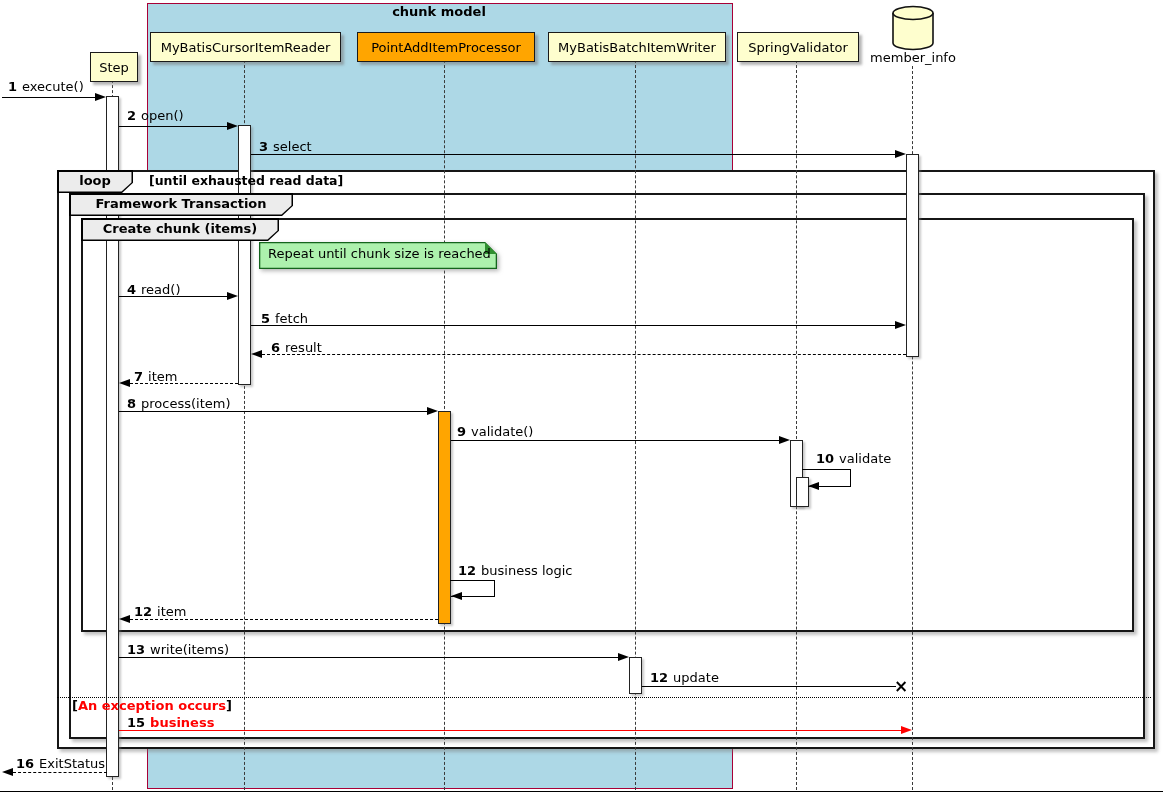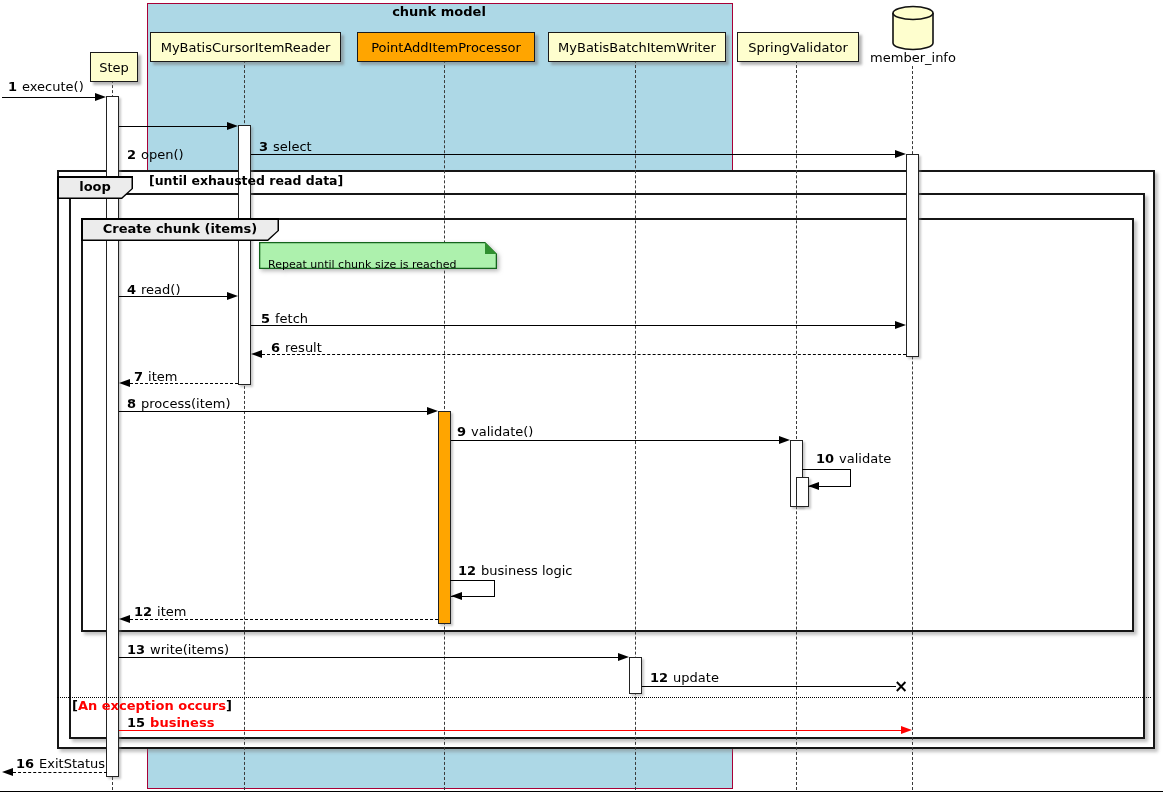--- a/index.html
+++ b/index.html
@@ -41,21 +41,21 @@
   .ml .num{font-weight:bold;margin-right:5px;}
   .redtxt{color:#FF0000;font-weight:bold;}
   .xmark{position:absolute;font-weight:bold;font-size:17px;line-height:17px;z-index:8;}
   .note{position:absolute;z-index:6;filter:drop-shadow(2px 2px 2px rgba(110,110,110,.5));}
   .note .no{position:absolute;inset:0;background:#14641c;
             clip-path:polygon(0 0,calc(100% - 12px) 0,100% 12px,100% 100%,0 100%);}
   .note .ni{position:absolute;inset:1.3px;background:#ADF1AD;
             clip-path:polygon(0 0,calc(100% - 11px) 0,100% 11px,100% 100%,0 100%);}
   .note .flap{position:absolute;top:0;right:0;width:12px;height:12px;background:#2f8f2f;
               clip-path:polygon(0 0,100% 100%,0 100%);z-index:2;}
-  .note .nt{position:relative;z-index:3;display:block;font-size:11px;padding:4px 9px 5px 9px;white-space:nowrap;margin-top:12px;}
+  .note .nt{position:relative;z-index:3;display:block;font-size:13px;padding:4px 9px 5px 9px;white-space:nowrap;}
   .bottomline{position:absolute;left:0;top:791px;width:1163px;height:0;border-top:1.5px solid #000;z-index:9;}
 </style>
 </head>
 <body>
 
 <div id="canvas">
 
   <div class="bluefr" style="left:147px;top:3px;width:584px;height:784px;"></div>
   <div class="ftitle" style="left:147px;top:4px;width:584px;">chunk model</div>
 
@@ -87,26 +87,31 @@
     </div>
 
   <div class="dbicon" style="left:891px;top:5px;">
     <svg width="44" height="47" viewBox="0 0 44 47">
       <path d="M2 8 v30 a20 6.5 0 0 0 40 0 v-30" fill="#FEFECE" stroke="#111" stroke-width="1.6"></path>
       <ellipse cx="22" cy="8" rx="20" ry="6.5" fill="#FEFECE" stroke="#111" stroke-width="1.6"></ellipse>
     </svg>
   </div>
   <div class="dblabel" style="left:863px;top:50px;width:100px;">member_info</div>
 
-  <div class="pent" style="left:57px;top:176px;width:76px;height:23px;">
+  <div class="pent" style="left:57px;top:170px;width:76px;height:23px;">
     <div class="po"></div>
       <div class="pi"></div>
     <span class="pl">loop</span>
   </div>
   <div class="cond" style="left:149px;top:173px;">[until exhausted read data]</div>
+  <div class="pent" style="left:69px;top:193px;width:224px;height:23px;">
+    <div class="po"></div>
+      <div class="pi"></div>
+    <span class="pl">Framework Transaction</span>
+  </div>
   <div class="pent" style="left:81px;top:218px;width:198px;height:23px;">
     <div class="po"></div>
       <div class="pi"></div>
     <span class="pl">Create chunk (items)</span>
   </div>
 
   <div class="act" style="left:106px;top:96px;height:679px;"></div>
   <div class="act" style="left:238px;top:125px;height:258px;"></div>
   <div class="act" style="left:906px;top:154px;height:201px;"></div>
   <div class="act orange" style="left:438px;top:411px;height:211px;"></div>
@@ -119,21 +124,21 @@
       <div class="ni"></div>
     <div class="flap"></div>
     <span class="nt">Repeat until chunk size is reached</span>
   </div>
 
   <div class="ml" style="left:8px;top:79px;">
     <span class="num">1</span><span>execute()</span></div>
   <div class="ln" style="left:2px;top:97px;width:94px;"></div>
   <div class="ah r" style="left:95px;top:93px;"></div>
 
-  <div class="ml" style="left:127px;top:108px;margin-top:39px;">
+  <div class="ml" style="left:127px;top:108px;">
     <span class="num">2</span><span>open()</span></div>
   <div class="ln" style="left:119px;top:126px;width:109px;"></div>
   <div class="ah r" style="left:227px;top:122px;"></div>
 
   <div class="ml" style="left:259px;top:139px;">
     <span class="num">3</span><span>select</span></div>
   <div class="ln" style="left:251px;top:154px;width:645px;"></div>
   <div class="ah r" style="left:895px;top:150px;"></div>
 
   <div class="ml" style="left:127px;top:282px;">

